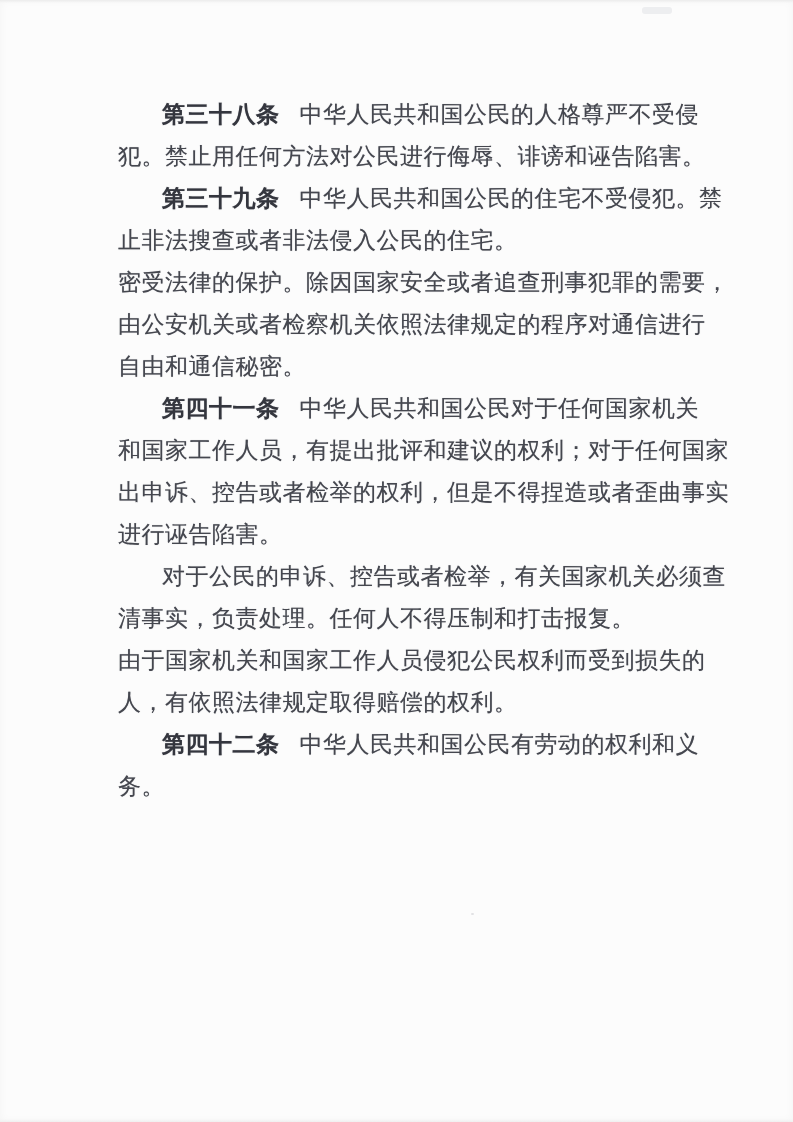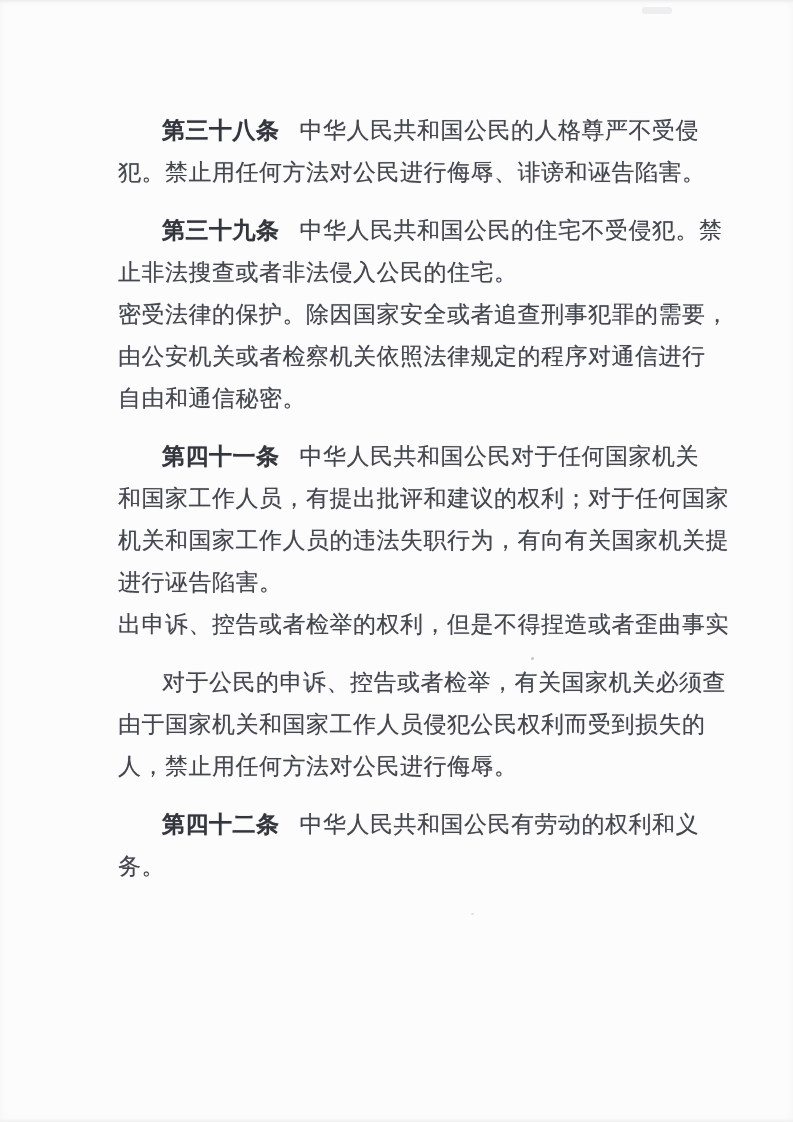--- a/index.html
+++ b/index.html
@@ -43,21 +43,20 @@
     height: 42px;
     line-height: 42px;
     font-size: 23px;
     letter-spacing: 0.5px;
     white-space: nowrap;
     color: var(--text-color, #45474f);
     text-shadow: 0 0 0.7px rgba(70,72,82,0.55);
   }
   .line.indent {
     margin-left: 44px;
-    margin-top: 16px;
   }
   .seg.bold {
     font-weight: 700;
     margin-right: 20px;
     color: var(--bold-color, #34363e);
     text-shadow: 0 0 0.7px rgba(48,50,60,0.6);
   }
   
   .artifact {
     position: absolute;
@@ -81,26 +80,26 @@
   <div class="doc">
       <div class="line indent"><span class="seg bold">第三十八条</span><span class="seg">中华人民共和国公民的人格尊严不受侵</span></div>
       <div class="line"><span class="seg">犯。禁止用任何方法对公民进行侮辱、诽谤和诬告陷害。</span></div>
       <div class="line indent"><span class="seg bold">第三十九条</span><span class="seg">中华人民共和国公民的住宅不受侵犯。禁</span></div>
       <div class="line"><span class="seg">止非法搜查或者非法侵入公民的住宅。</span></div>
       <div class="line"><span class="seg">密受法律的保护。除因国家安全或者追查刑事犯罪的需要，</span></div>
       <div class="line"><span class="seg">由公安机关或者检察机关依照法律规定的程序对通信进行</span></div>
       <div class="line"><span class="seg">自由和通信秘密。</span></div>
       <div class="line indent"><span class="seg bold">第四十一条</span><span class="seg">中华人民共和国公民对于任何国家机关</span></div>
       <div class="line"><span class="seg">和国家工作人员，有提出批评和建议的权利；对于任何国家</span></div>
-      <div class="line"><span class="seg">机关和国家工作人员的违法失职行为，有向有关国家机关提</span></div>
+      <div class="line"><span class="seg">出申诉、控告或者检举的权利，但是不得捏造或者歪曲事实</span></div>
       <div class="line"><span class="seg">进行诬告陷害。</span></div>
-      <div class="line"><span class="seg">出申诉、控告或者检举的权利，但是不得捏造或者歪曲事实</span></div>
       <div class="line indent"><span class="seg">对于公民的申诉、控告或者检举，有关国家机关必须查</span></div>
+      <div class="line"><span class="seg">清事实，负责处理。任何人不得压制和打击报复。</span></div>
       <div class="line"><span class="seg">由于国家机关和国家工作人员侵犯公民权利而受到损失的</span></div>
-      <div class="line"><span class="seg">人，禁止用任何方法对公民进行侮辱。</span></div>
+      <div class="line"><span class="seg">人，有依照法律规定取得赔偿的权利。</span></div>
       <div class="line indent"><span class="seg bold">第四十二条</span><span class="seg">中华人民共和国公民有劳动的权利和义</span></div>
       <div class="line"><span class="seg">务。</span></div>
     </div>
   <div class="artifact smudge"></div>
   <div class="artifact dot-1"></div>
   <div class="artifact dot-2"></div>
   <div class="edge-bottom"></div>
 </div>
 
 </body></html>

